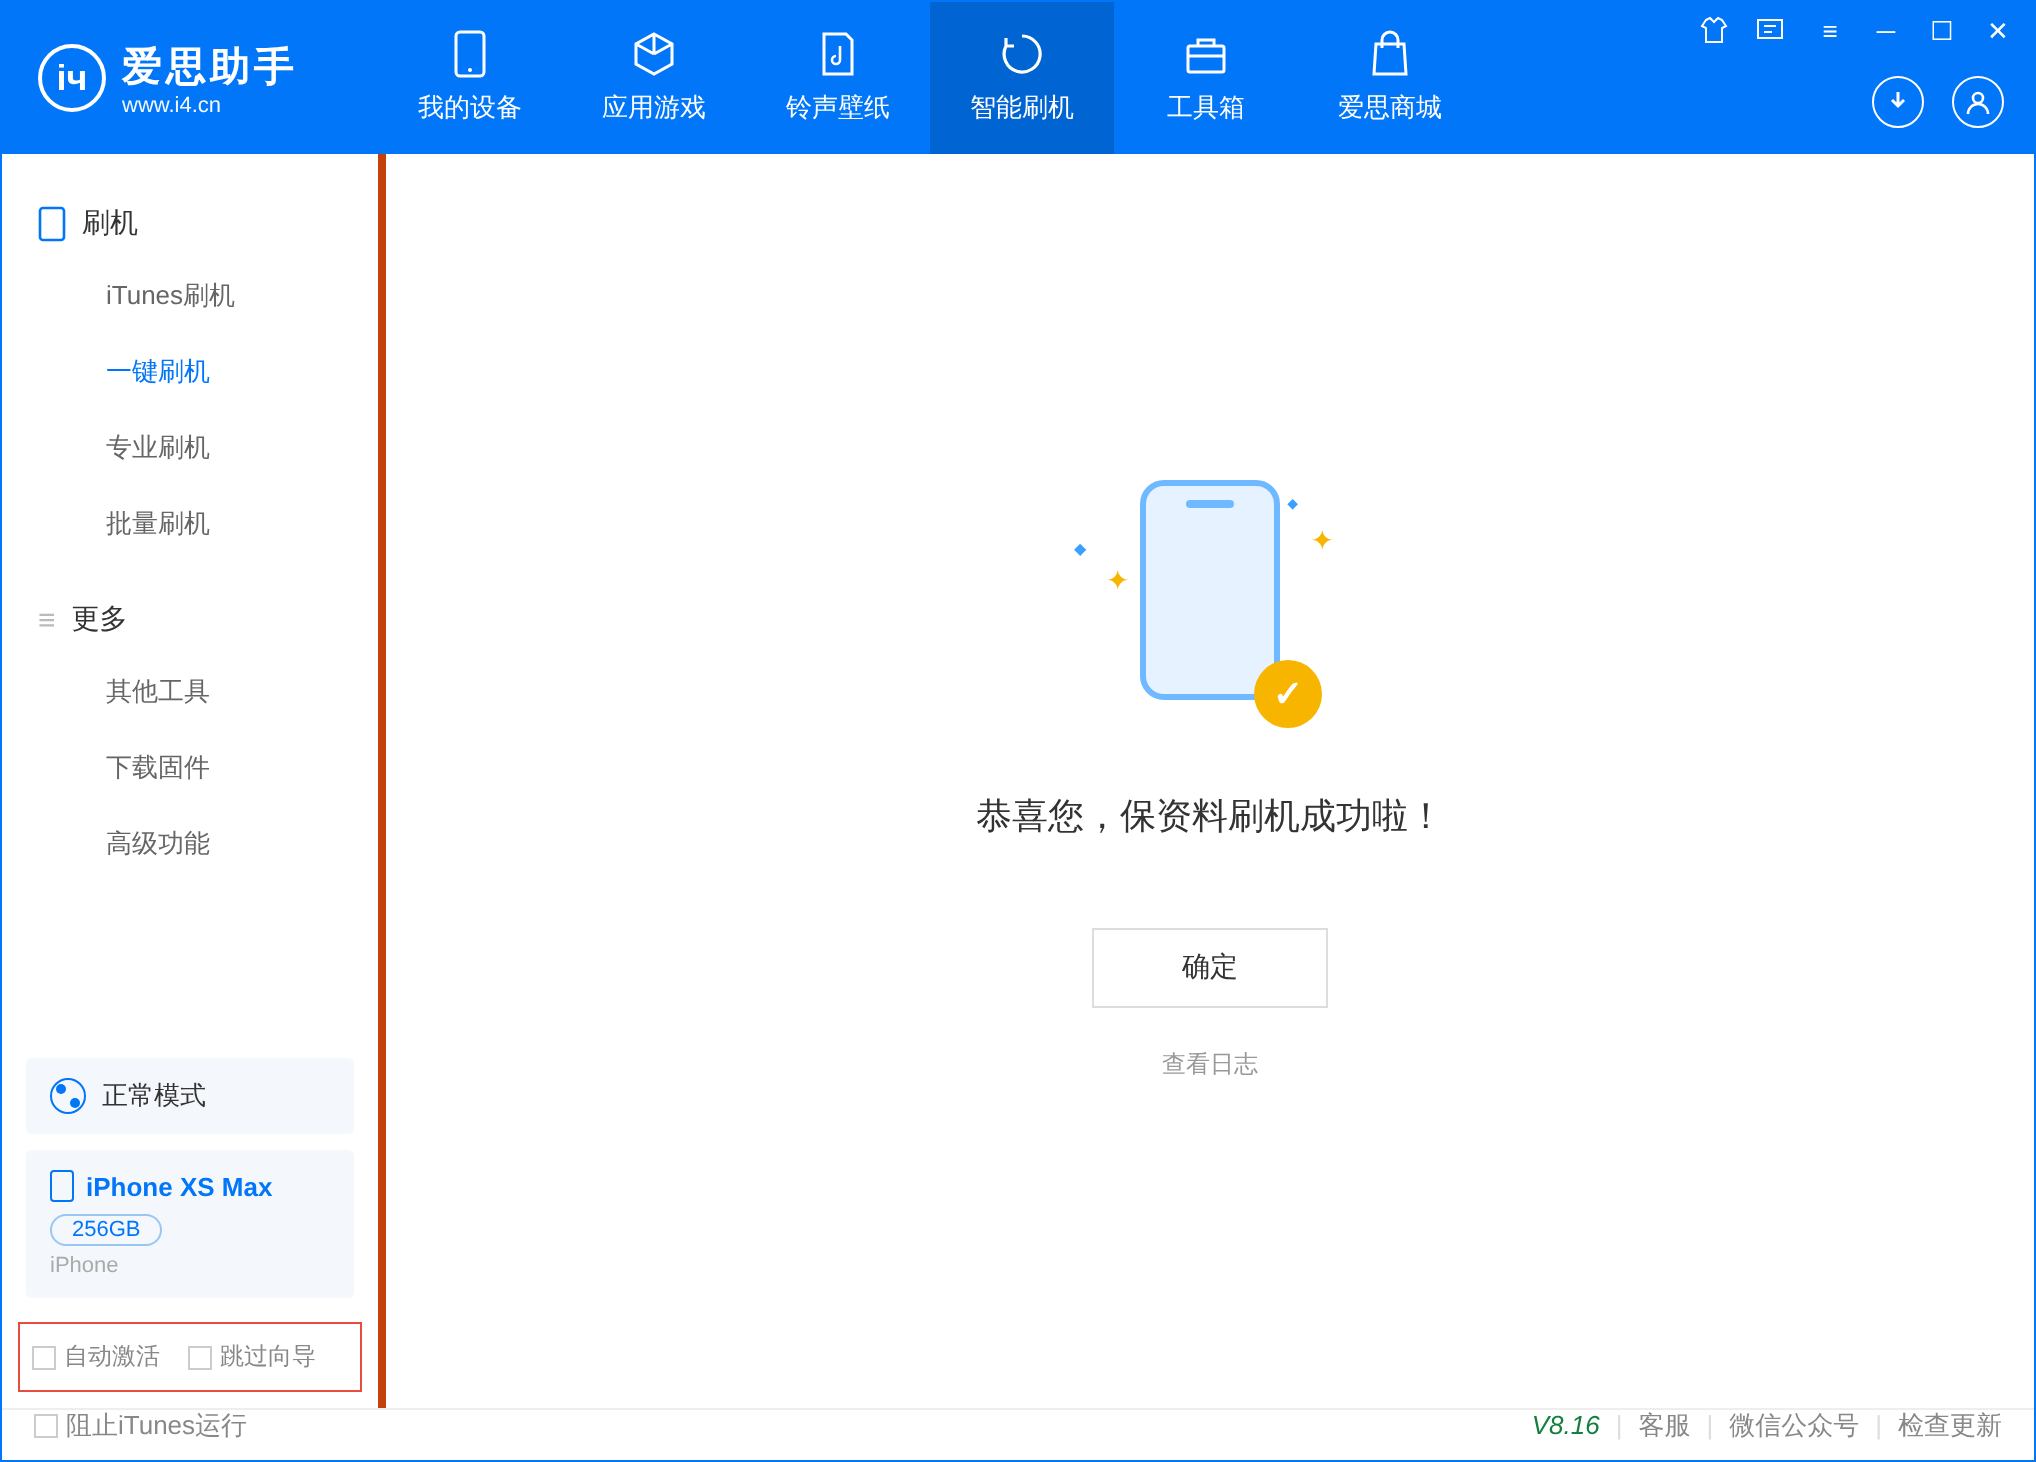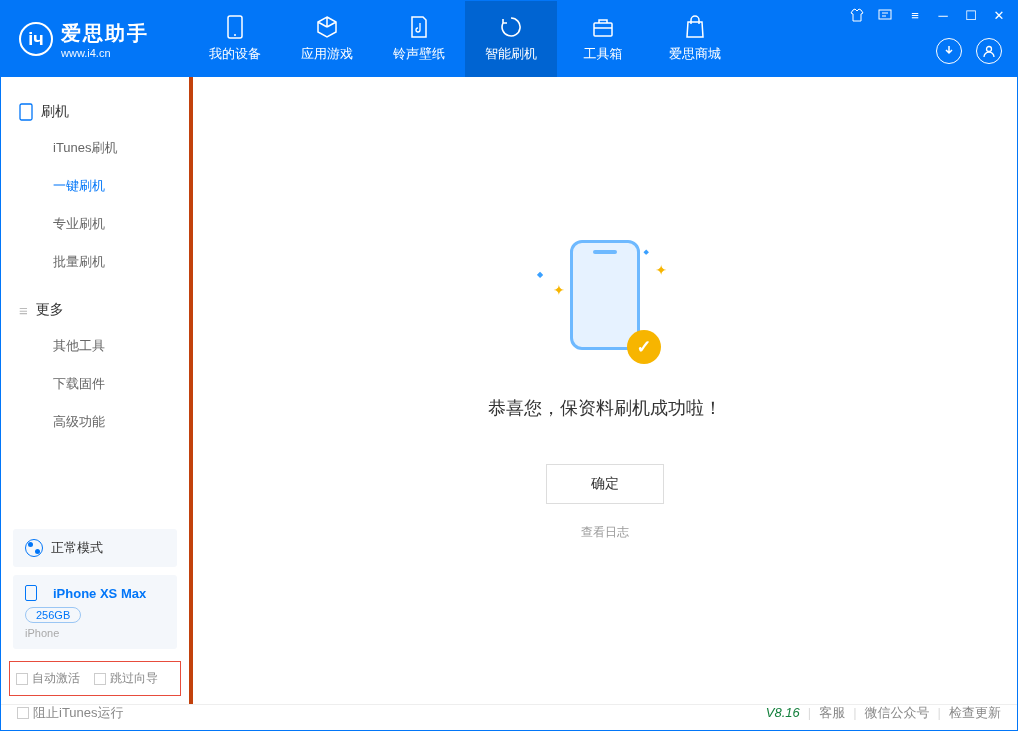--- a/index.html
+++ b/index.html
@@ -29,21 +29,21 @@
 .side-item { padding: 10px 18px 10px 52px; font-size: 13px; color: #666; cursor: pointer; }
 .side-item.active { color: #0276f8; }
 
 .mode-box { margin: auto 12px 8px 12px; background: #f4f7fb; border-radius: 3px; padding: 10px 12px; font-size: 13px; color: #333; display: flex; align-items: center; gap: 8px; }
 .mode-icon { width: 18px; height: 18px; border: 1.5px solid #0276f8; border-radius: 50%; position: relative; }
 .mode-icon::before, .mode-icon::after { content: ''; position: absolute; width: 5px; height: 5px; background: #0276f8; border-radius: 50%; }
 .mode-icon::before { top: 2px; left: 2px; }
 .mode-icon::after { bottom: 2px; right: 2px; }
 
 .device-box { margin: 0 12px 12px 12px; background: #f4f7fb; border-radius: 3px; padding: 10px 12px; font-size: 12px; }
-.device-name { color: #0276f8; font-weight: 600; font-size: 13px; display: flex; align-items: center; gap: 16px; }
+.device-name { color: #0276f8; font-weight: 600; font-size: 13px; display: flex; align-items: center; gap: 6px; }
 .device-phone-icon { width: 12px; height: 16px; border: 1.5px solid #0276f8; border-radius: 2px; display: inline-block; }
 .storage-badge { display: inline-block; border: 1px solid #9ac6f4; color: #0276f8; border-radius: 10px; padding: 1px 10px; font-size: 11px; margin-top: 6px; }
 .device-type { color: #aaa; font-size: 11px; margin-top: 4px; }
 
 .opts-row { margin: 0 8px 8px 8px; border: 1.5px solid #e74c3c; padding: 8px 6px; display: flex; gap: 14px; font-size: 12px; color: #888; }
 .opt { display: flex; align-items: center; gap: 4px; }
 .chk { width: 12px; height: 12px; border: 1px solid #ccc; display: inline-block; }
 
 .main { flex: 1; display: flex; flex-direction: column; align-items: center; justify-content: center; }
 .illus { position: relative; width: 140px; height: 130px; margin-bottom: 26px; }

